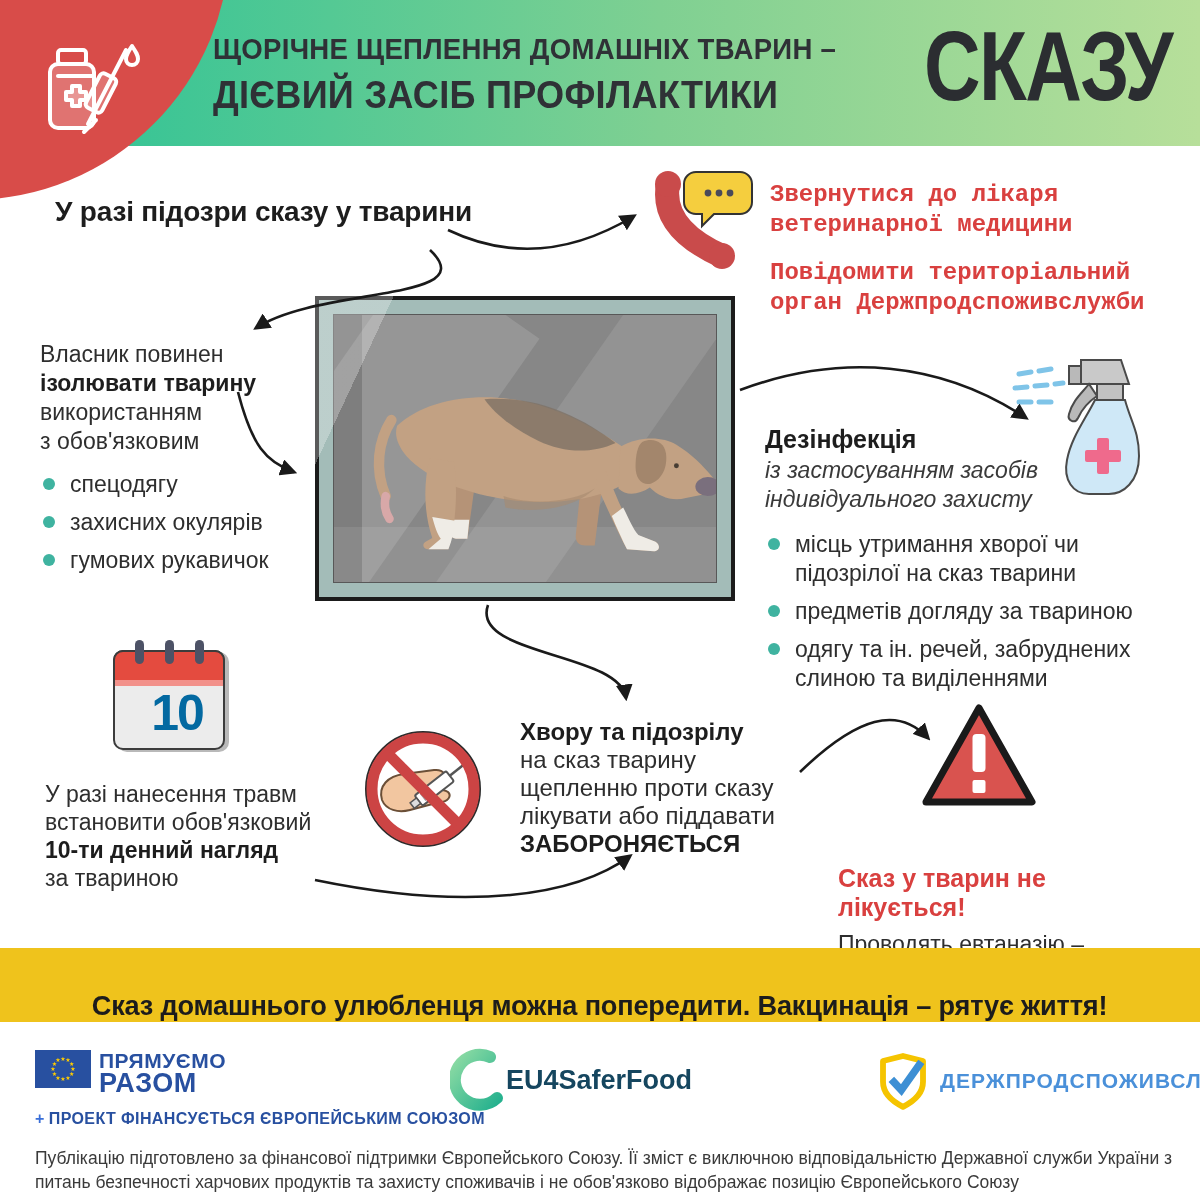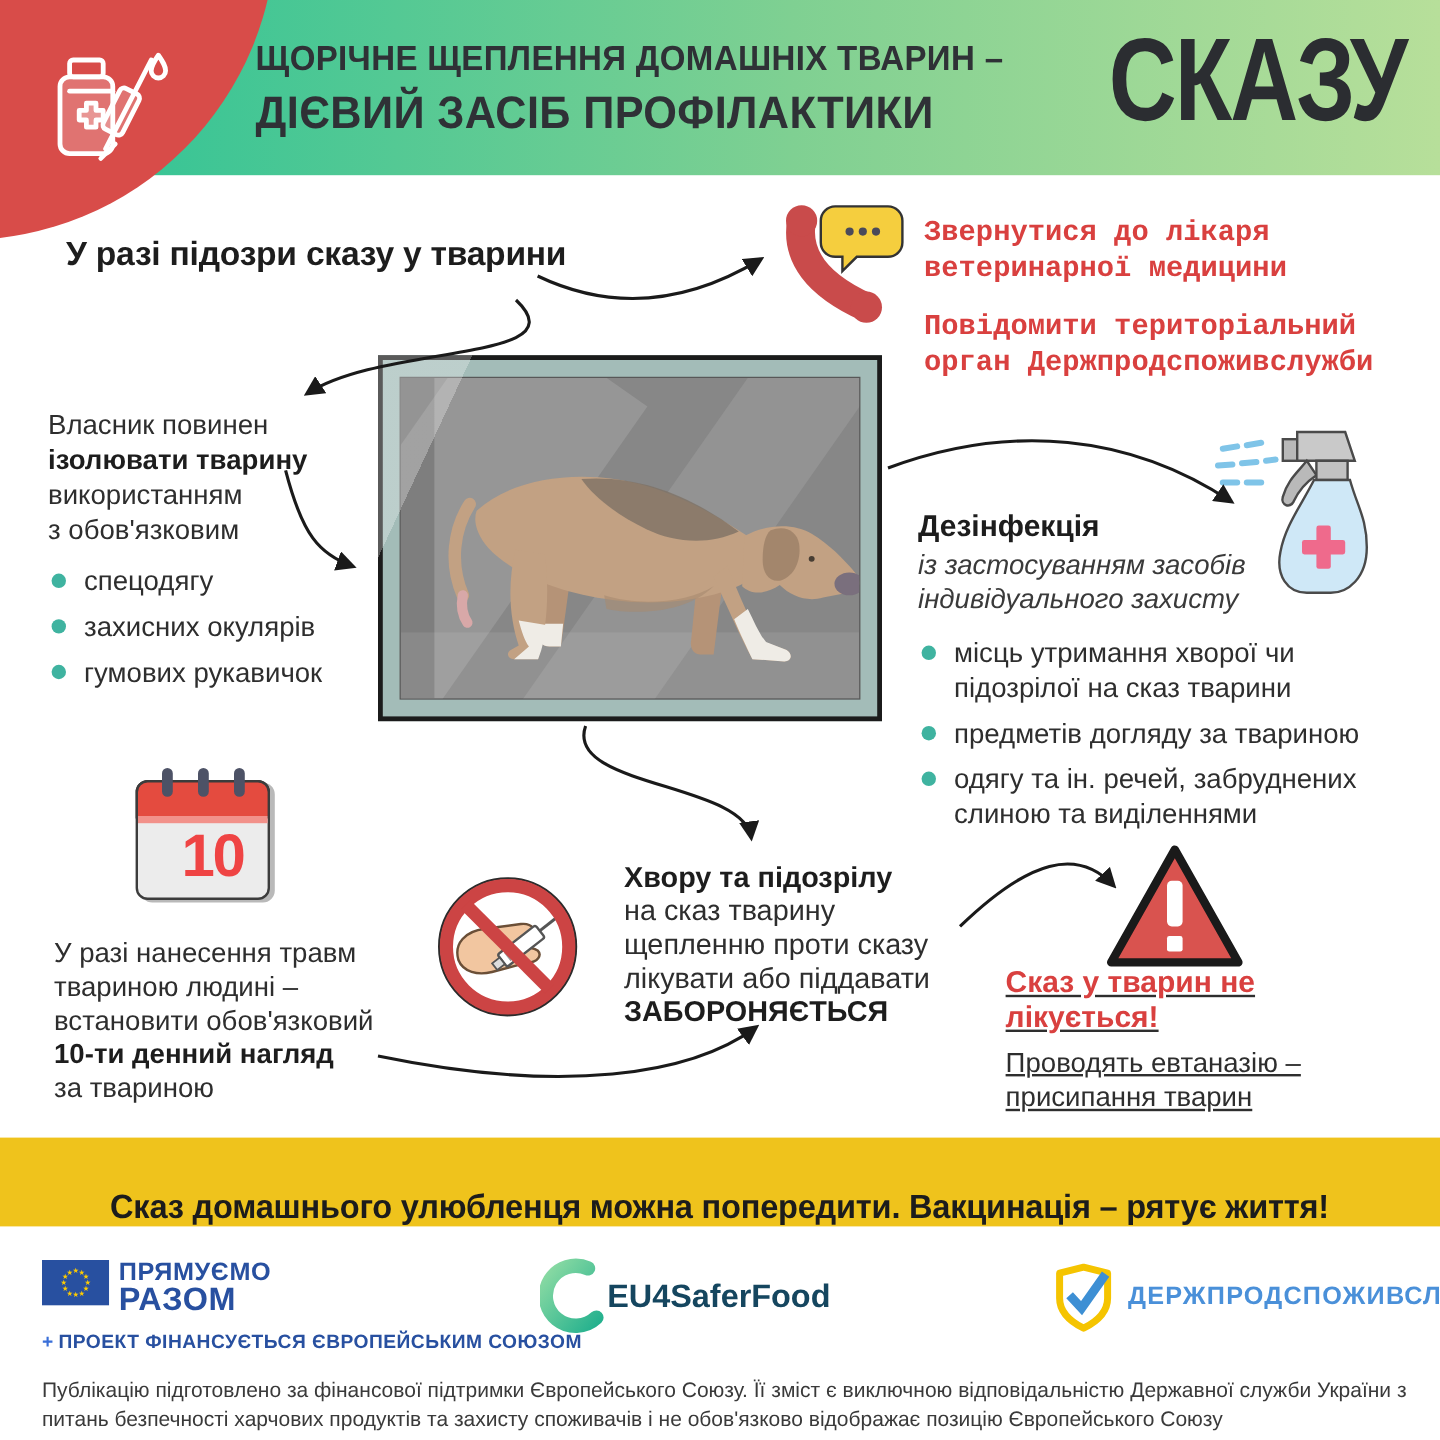--- a/index.html
+++ b/index.html
@@ -29,40 +29,40 @@
   ul.blist li{position:relative;padding-left:30px;margin-bottom:9px;}
   ul.blist li::before{content:"";position:absolute;left:3px;top:8px;width:12px;height:12px;border-radius:50%;background:#3fb3a0;}
   .disinf-block{left:765px;top:425px;width:420px;font-size:23px;line-height:29px;}
   .disinf-title{font-weight:800;font-size:25px;color:#1d1d1d;margin:0;}
   .disinf-sub{font-style:italic;margin:2px 0 0 0;color:#3a3a3a;}
   .disinf-block ul.blist{margin-top:16px;}
   .obs-block{left:45px;top:780px;width:300px;font-size:23px;line-height:28px;}
   .obs-block .b{font-weight:800;color:#1d1d1d;}
   .proh-block{left:520px;top:718px;width:290px;font-size:24px;line-height:28px;}
   .proh-block .b{font-weight:800;color:#1d1d1d;}
-  .nocure-block{left:838px;top:805px;width:340px;font-size:23px;line-height:29px;text-decoration:underline;}
+  .nocure-block{left:838px;top:864px;width:340px;font-size:23px;line-height:29px;}
   .nocure-title{color:#d9403f;font-weight:800;font-size:25px;margin:0 0 8px 0;}
   
   .cage{left:315px;top:296px;width:420px;height:305px;background:#a3bcb8;border:4px solid #1b1b1b;box-sizing:border-box;z-index:1;}
   .cage-inner{position:absolute;left:14px;top:14px;right:14px;bottom:14px;background:#878787;border:1px solid rgba(0,0,0,.35);overflow:hidden;}
   .cage-dark{position:absolute;left:0;top:0;width:28px;height:100%;background:#6b6b6b;}
   .cage-floor{position:absolute;left:0;bottom:0;width:100%;height:55px;background:rgba(255,255,255,.09);}
   .cage-shine1{position:absolute;left:-60px;top:-60px;width:150px;height:450px;background:rgba(255,255,255,.13);transform:rotate(35deg);}
   .cage-shine2{position:absolute;left:180px;top:-80px;width:90px;height:500px;background:rgba(255,255,255,.10);transform:rotate(35deg);}
   .cage-glass{position:absolute;left:-4px;top:-4px;right:-4px;bottom:-4px;
       background:linear-gradient(115deg,rgba(255,255,255,.28) 0 14%,rgba(255,255,255,0) 14% 100%);}
   .dogsvg{position:absolute;left:8px;bottom:6px;}
   
   .calendar{left:113px;top:640px;width:118px;height:112px;z-index:2;}
   .cal-body{position:absolute;left:0;top:10px;width:112px;height:100px;background:#ececec;border:2px solid #3c3c3c;
             border-radius:10px;box-sizing:border-box;box-shadow:4px 2px 0 #b9b9b9;}
   .cal-top{position:absolute;left:0;top:10px;width:112px;height:32px;background:#e44b3f;border:2px solid #3c3c3c;
            border-radius:10px 10px 0 0;box-sizing:border-box;}
   .cal-stripe{position:absolute;left:2px;top:40px;width:108px;height:6px;background:#f2918a;}
-  .cal-num{position:absolute;left:0;top:44px;width:128px;text-align:center;font-size:50px;font-weight:800;color:#ef4444;letter-spacing:-2px;}
+  .cal-num{position:absolute;left:0;top:44px;width:128px;text-align:center;font-size:50px;font-weight:800;color:#0369a1;letter-spacing:-2px;}
   .cal-pin{position:absolute;top:0;width:9px;height:24px;background:#4d5266;border-radius:5px;}
   
   .banner{left:0;top:948px;width:1200px;height:74px;background:#efc31c;display:flex;align-items:flex-end;justify-content:center;}
   .banner span{font-size:28px;font-weight:800;color:#1c1c1c;letter-spacing:-.2px;transform:scaleX(.97);}
   .eu-logo{left:35px;top:1050px;}
   .eu-texts{position:absolute;left:64px;top:0;color:#2850a0;font-weight:800;line-height:22px;}
   .eu-t1{font-size:21px;letter-spacing:.5px;}
   .eu-t2{font-size:27px;letter-spacing:.5px;}
   .eu-sub{position:absolute;left:0;top:60px;color:#2850a0;font-size:16px;font-weight:700;letter-spacing:.4px;white-space:nowrap;}
   .eu-sub .plus{color:#3a6fd8;font-weight:800;margin-right:4px;}
@@ -212,21 +212,20 @@
     <div class="cal-top"></div>
     <div class="cal-stripe"></div>
     <div class="cal-pin" style="left:22px;"></div>
     <div class="cal-pin" style="left:52px;"></div>
     <div class="cal-pin" style="left:82px;"></div>
     <div class="cal-num">10</div>
   </div>
 
   <div class="abs obs-block">
     <div>У разі нанесення травм</div>
-    <div>твариною людині –</div>
     <div>встановити обов'язковий</div>
     <div class="b">10-ти денний нагляд</div>
     <div>за твариною</div>
   </div>
 
   <svg class="abs" style="left:362px;top:728px;" width="122" height="122" viewBox="0 0 122 122">
     <circle cx="61" cy="61" r="57" fill="#ffffff" stroke="#2b2b2b" stroke-width="2"></circle>
     <g>
       <path d="M20,72 C16,58 26,48 42,46 L72,42 C82,41 86,48 80,53 L62,60 C72,62 80,60 86,64 C90,68 86,74 78,74 L48,82 C36,85 24,82 20,72 Z" fill="#f2c6a0" stroke="#6b4f37" stroke-width="2"></path>
       <g transform="rotate(-38 72 60)">

